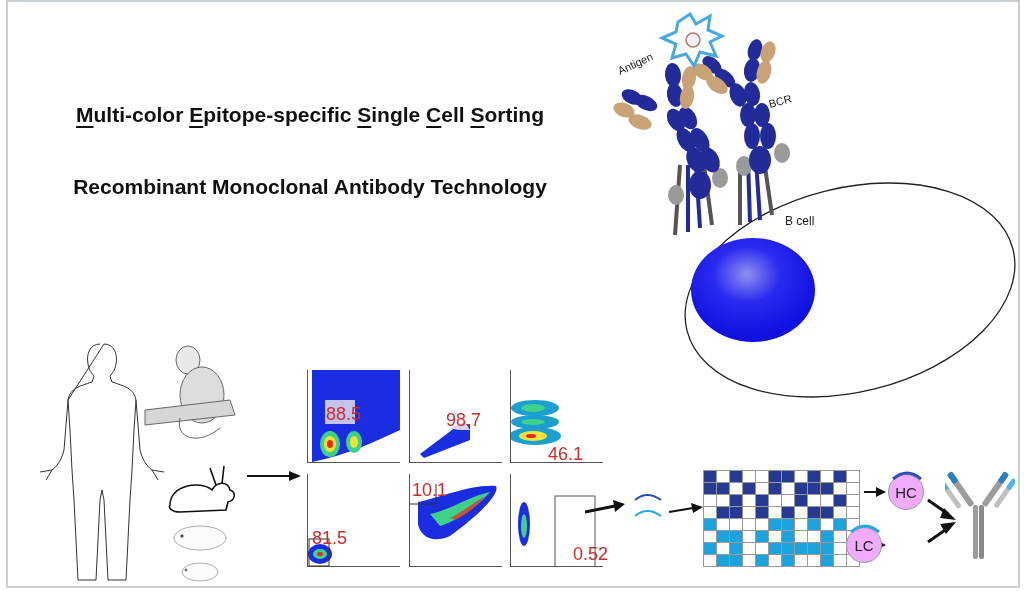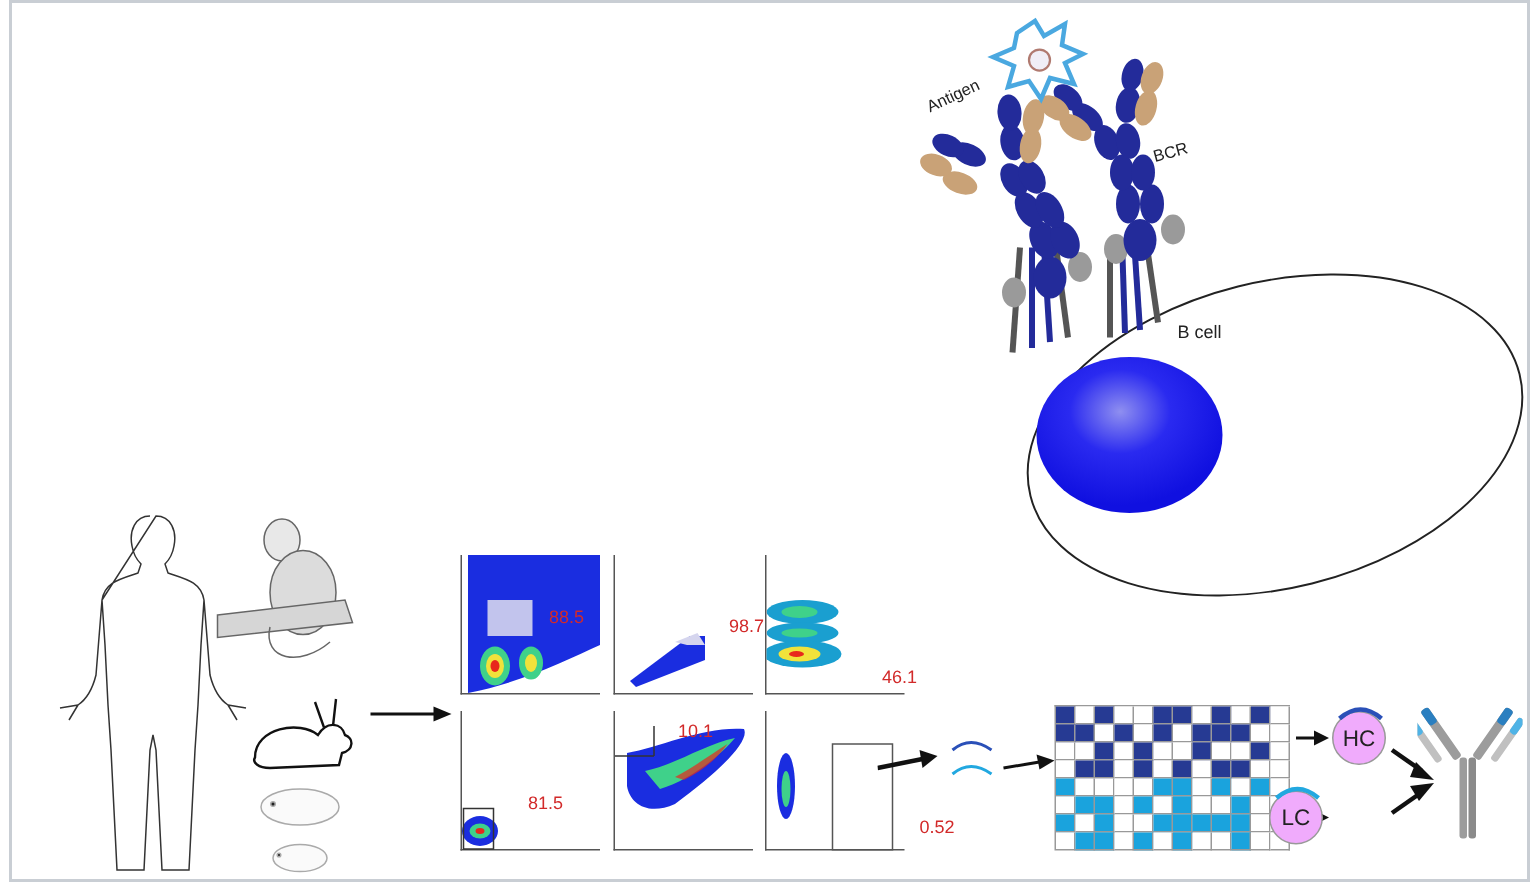--- a/index.html
+++ b/index.html
@@ -12,37 +12,41 @@
   .title-block { position:absolute; left:20px; top:100px; width:580px; text-align:center;
                  font-family:"Liberation Sans", sans-serif; font-weight:bold; color:#111; }
   .title-line1 { font-size:21px; line-height:30px; white-space:nowrap; }
   .title-line2 { font-size:21px; line-height:30px; }
   .title-line3 { font-size:21px; line-height:30px; margin-top:42px; white-space:nowrap; }
   .ul { text-decoration:underline; text-decoration-thickness:2px; text-underline-offset:4px; }
   svg text { font-family:"Liberation Sans", sans-serif; }
   .abs { position:absolute; }
   .plot { position:absolute; width:93px; height:93px; background:#fff;
           border-left:1px solid #555; border-bottom:1px solid #555; box-sizing:border-box; }
-  .plot .val { position:absolute; color:#d22a2a; font-family:"Liberation Sans", sans-serif; font-size:12px;padding-left:40px; }
+  .plot .val { position:absolute; color:#d22a2a; font-family:"Liberation Sans", sans-serif; font-size:18px; }
   .grid { position:absolute; left:703px; top:470px; display:grid;
           grid-template-columns:repeat(12, 13px); grid-template-rows:repeat(8, 12px);
           border-top:1px solid #999; border-left:1px solid #999; }
   .cell { border-right:1px solid #999; border-bottom:1px solid #999; box-sizing:border-box; background:#fff; }
   .cell.d { background:#263a93; }
   .cell.l { background:#1aa3dd; }
   .chain { position:absolute; width:36px; height:36px; border:1.5px solid #999; border-radius:50%;
            background:#f0abfc; display:flex; align-items:center; justify-content:center;
            font-family:"Liberation Sans", sans-serif; font-size:15px; color:#222; box-sizing:border-box; }
 </style>
 </head>
 <body>
 
 <div class="frame"></div>
 
 <div class="title-block">
+  <div class="title-line1">
+    <span><span class="ul">M</span><span>ulti-color </span></span><span><span class="ul">E</span><span>pitope-specific </span></span><span><span class="ul">S</span><span>ingle </span></span><span><span class="ul">C</span><span>ell </span></span><span><span class="ul">S</span><span>orting</span></span>
+  </div>
+  <div class="title-line3">Recombinant Monoclonal Antibody Technology</div>
 </div>
 
 <svg class="abs" style="left:600px;top:0" width="424" height="420">
   <defs>
     <radialGradient id="nuc" cx="45%" cy="35%" r="60%">
       <stop offset="0%" stop-color="#8f8ff0"></stop>
       <stop offset="45%" stop-color="#2a2af0"></stop>
       <stop offset="100%" stop-color="#1010e0"></stop>
     </radialGradient>
   </defs>

